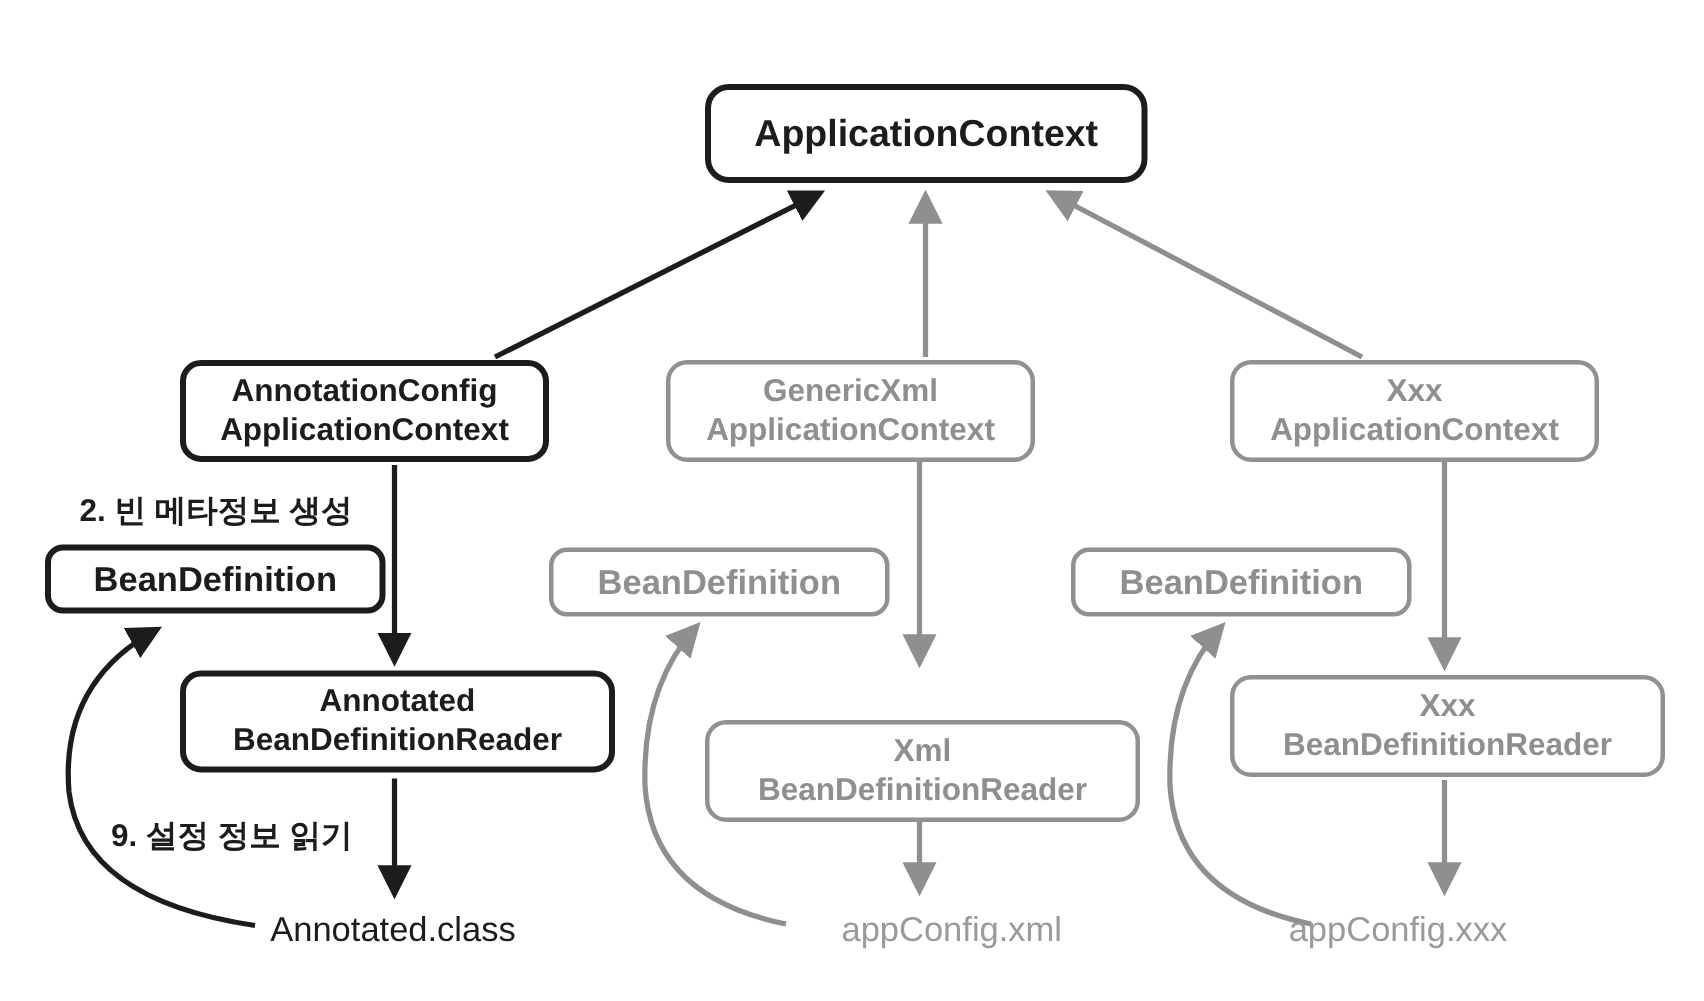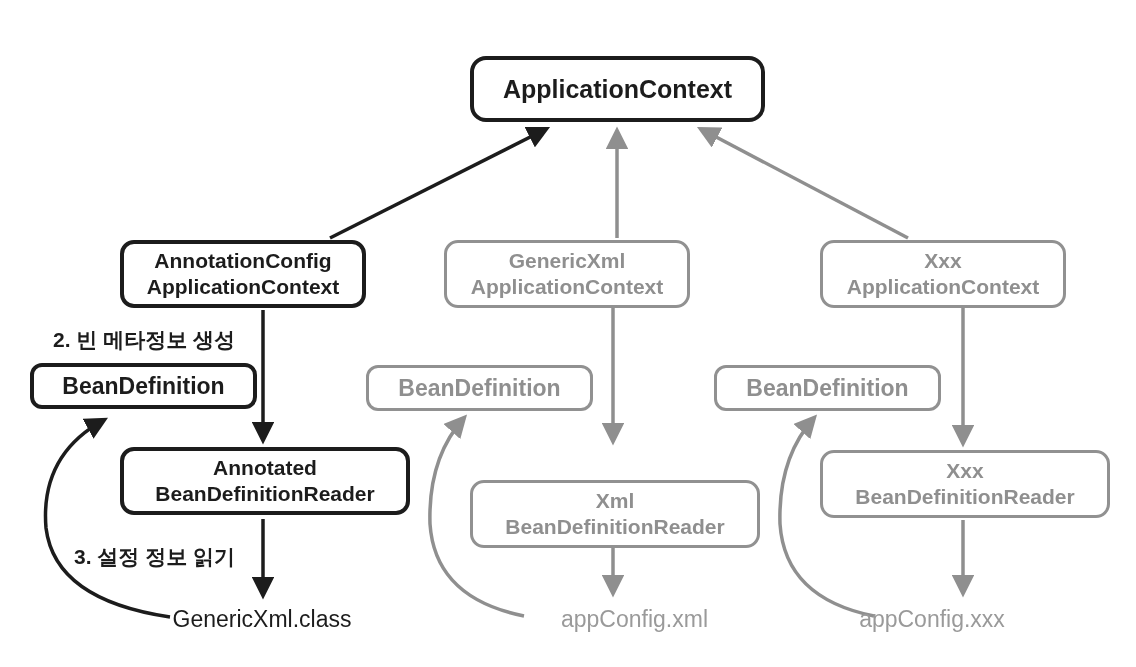--- a/index.html
+++ b/index.html
@@ -84,22 +84,22 @@
     <span class="line">ApplicationContext</span>
   </div>
   <div class="note note-2">2. 빈 메타정보 생성</div>
   <div class="box black-box bd-box c1">
     <span class="line">BeanDefinition</span>
   </div>
   <div class="box black-box rd-box c1">
     <span class="line">Annotated</span>
     <span class="line">BeanDefinitionReader</span>
   </div>
-  <div class="note note-1">3. 설정 정보 읽기</div>
-  <div class="cfg cfg-black">GenericXml.class</div>
+  <div class="note note-1">9. 설정 정보 읽기</div>
+  <div class="cfg cfg-black">Annotated.class</div>
 
   <div class="box gray-box ctx-box c2">
     <span class="line">GenericXml</span>
     <span class="line">ApplicationContext</span>
   </div>
   <div class="box gray-box bd-box c2">
     <span class="line">BeanDefinition</span>
   </div>
   <div class="box gray-box rd-box c2">
     <span class="line">Xml</span>

